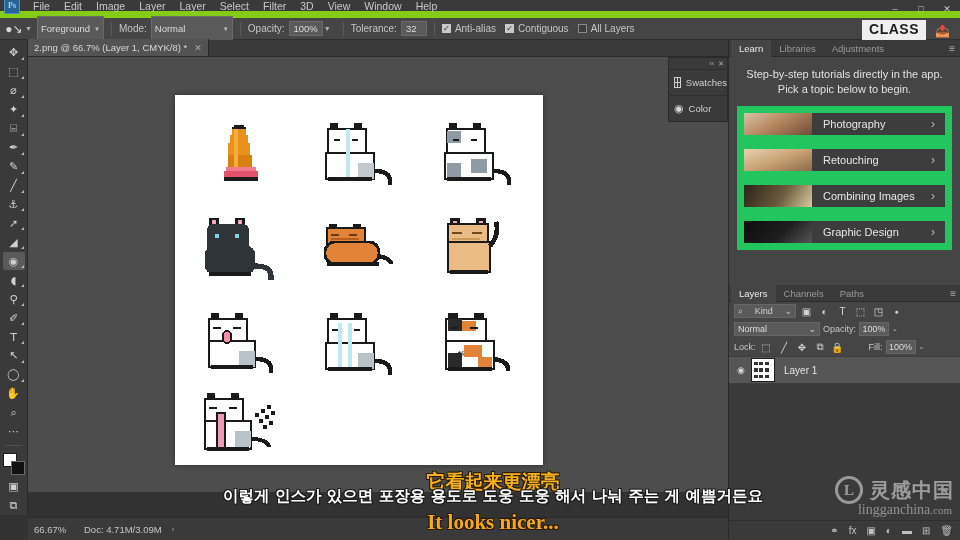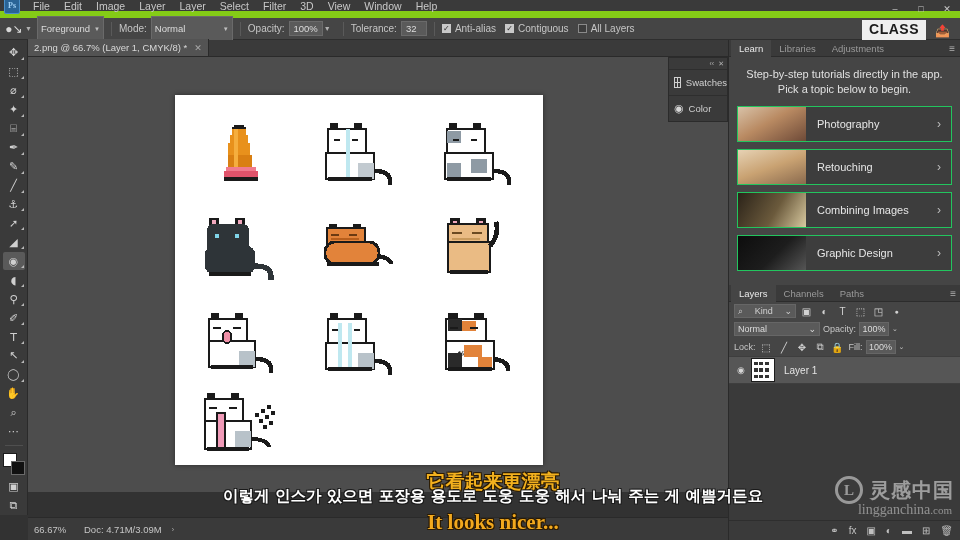--- a/index.html
+++ b/index.html
@@ -199,21 +199,21 @@
   .ptab.sel { color: #e8e8e8; background: #454545; }
   .ptab-menu { position: absolute; right: 5px; color: #b0b0b0; font-size: 10px; }
 
   .learn-body { background: #454545; height: 228px; padding: 6px 8px 0 8px; }
   .learn-intro {
     font-size: 11px; color: #e0e0e0; text-align: center; line-height: 1.35;
     padding: 4px 4px 9px 4px;
   }
   .tut {
     display: flex; align-items: stretch; height: 36px; background: #3d3d3d;
-    margin-bottom: 7px; border: 1px solid #22c55e;
+    border: 7px solid #22c55e;
   }
   .tut-thumb { width: 68px; height: 100%; background-size: cover; background-position: center; }
   .tut-name { flex: 1; display: flex; align-items: center; padding-left: 11px;
     font-size: 11px; color: #e6e6e6; }
   .tut-chev { display: flex; align-items: center; padding-right: 10px; color: #bdbdbd; font-size: 12px; }
 
   
   .layers-wrap { position: absolute; top: 245px; left: 0; width: 232px; height: 255px; background:#3a3a3a; }
   .lay-body { background: #454545; }
   .lay-row { display: flex; align-items: center; height: 18px; padding: 0 5px; gap: 3px; }
@@ -714,21 +714,21 @@
           <span class="lay-lbl" style="font-size:7px">⌄</span>
         </div>
 
         <div class="lay-row">
           <span class="lay-lbl">Lock:</span>
           <div class="fico">⬚</div>
           <div class="fico">╱</div>
           <div class="fico">✥</div>
           <div class="fico">⧉</div>
           <div class="fico">🔒</div>
-          <span class="lay-lbl" style="margin-left:0">Fill:</span>
+          <span class="lay-lbl" style="margin-left:20px">Fill:</span>
           <div class="lay-num">100%</div>
           <span class="lay-lbl" style="font-size:7px">⌄</span>
         </div>
 
         <div class="lay-item">
           <div class="eye">◉</div>
           <svg class="lay-thumb" viewBox="0 0 24 24">
             <rect width="24" height="24" fill="#fff"></rect>
             <g shape-rendering="crispEdges" fill="#333">
               <rect x="2" y="3" width="4" height="4"></rect>

